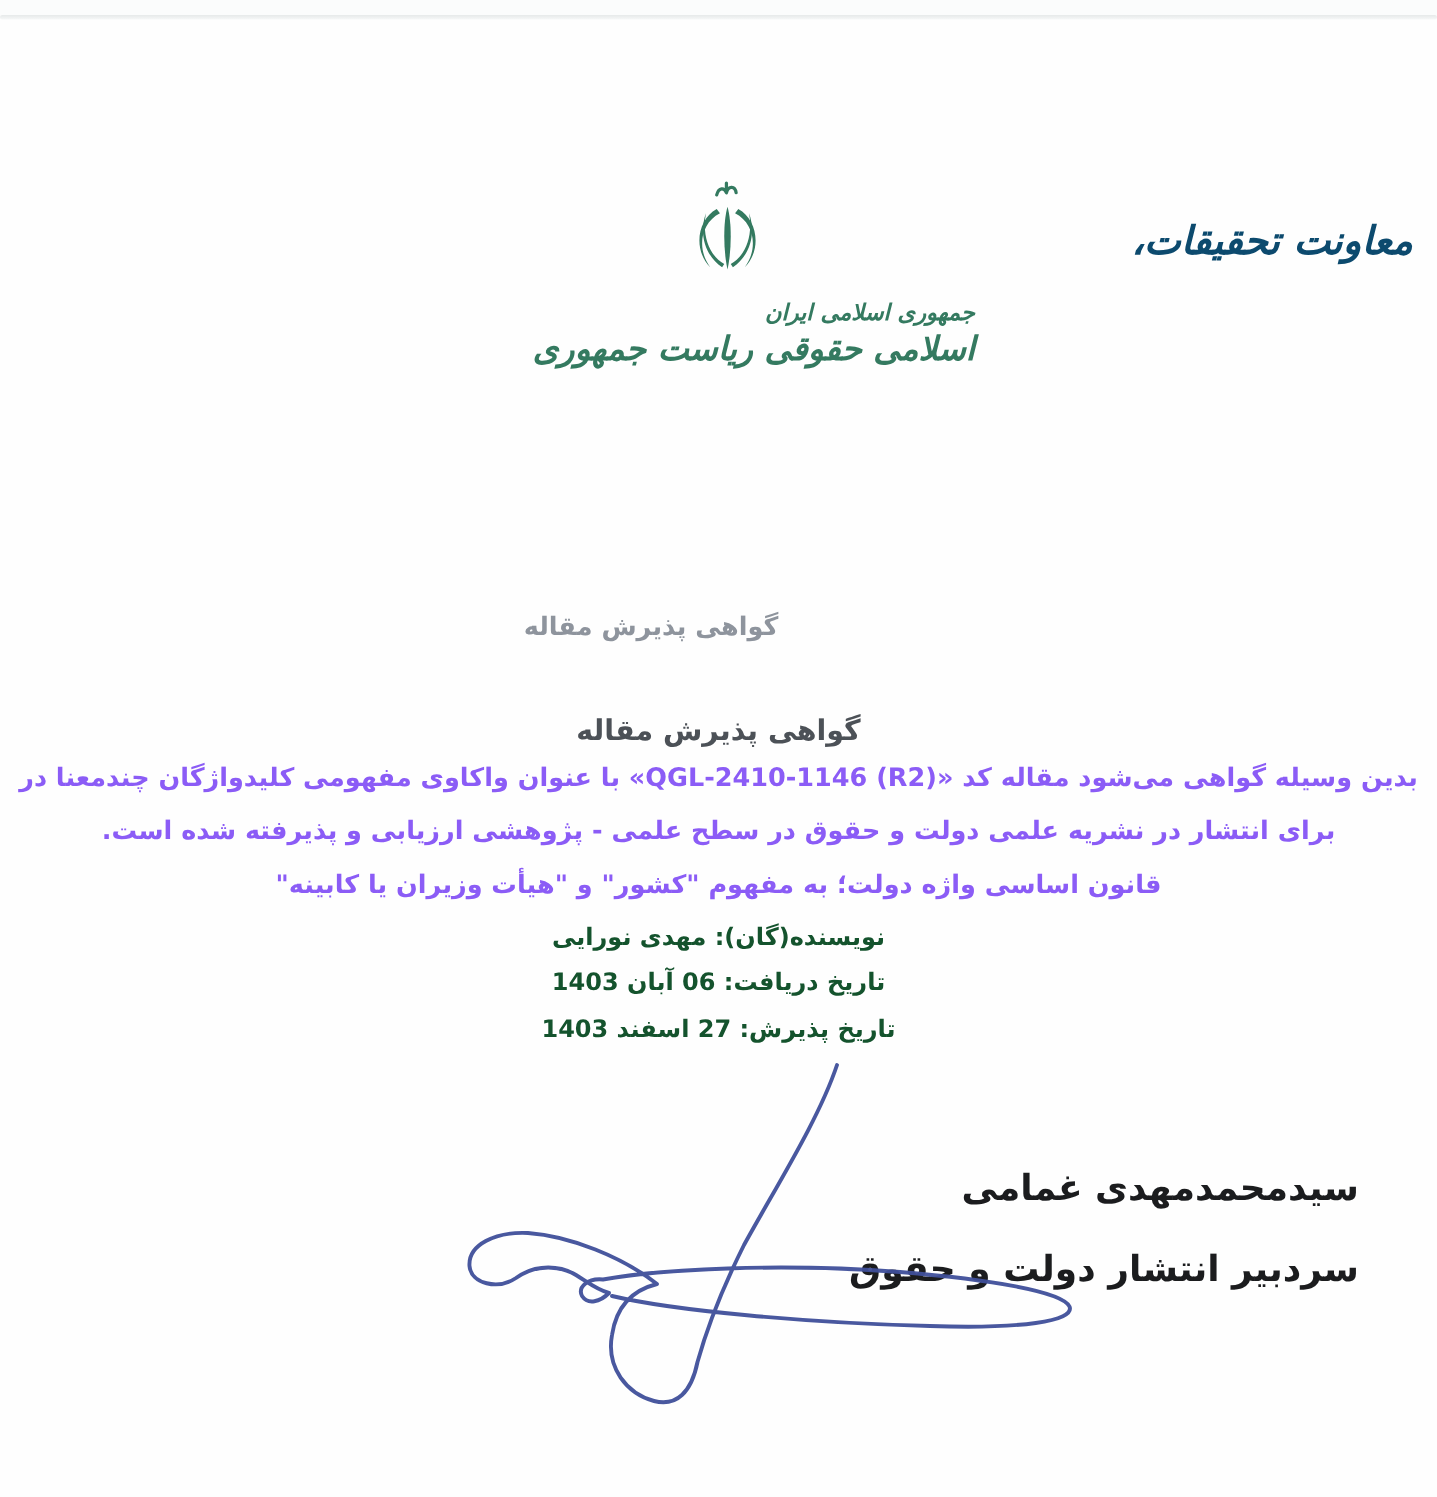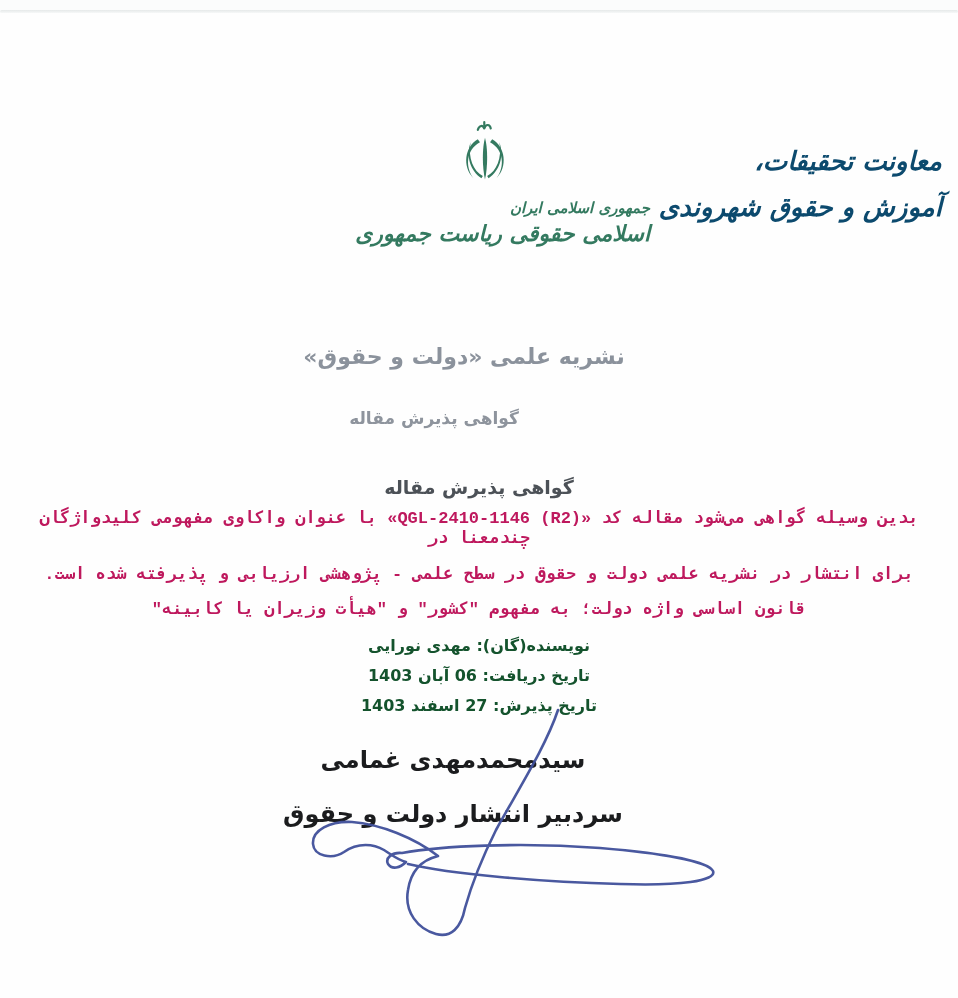--- a/index.html
+++ b/index.html
@@ -46,26 +46,26 @@
     position:absolute; top:344px; left:0; right:30px; text-align:center;
     direction:rtl; font-size:22px; font-weight:600; color:#8b929c;
   }
   .journal-subtitle {
     position:absolute; top:408px; left:0; right:90px; text-align:center;
     direction:rtl; font-size:17px; font-weight:600; color:#8e949d;
   }
   
   .cert { position:absolute; top:476px; left:0; right:0; text-align:center; direction:rtl; }
   .cert-heading { font-size:19px; font-weight:bold; color:#4c5157; margin-bottom:11px; }
-  .cert-line { font-size:17px; font-weight:bold; color:#be185d; margin-bottom:15px; line-height:1.2;font-family:Liberation Mono, monospace; }
+  .cert-line { font-size:17px; font-weight:bold; color:#8b5cf6; margin-bottom:15px; line-height:1.2; }
   .cert-meta { font-size:16px; font-weight:bold; color:#14532d; margin-bottom:11px; line-height:1.2; }
   
   .sig-block {
-    position:absolute; top:746px; left:0; right:52px;
-    text-align:center; direction:rtl;
+    position:absolute; top:778px; left:0; right:52px;
+    text-align:right; direction:rtl;
   }
   .sig-name  { font-size:24px; font-weight:bold; color:#1b1c1e; letter-spacing:0.5px; }
   .sig-title { font-size:24px; font-weight:bold; color:#1b1c1e; margin-top:26px; letter-spacing:0.5px; }
   .sig-stroke { position:absolute; left:280px; top:698px; }
 </style>
 </head>
 <body>
 
 <div class="page">
 
@@ -85,24 +85,22 @@
         <path d="M45 80 C30 70 23 50 30 30 C26 52 34 70 47 77 Z"></path>
         <path d="M40 26 C22 36 18 64 34 80 C22 64 24 40 43 30 Z"></path>
       </g>
     </svg>
     <div class="hl-country">جمهوری اسلامی ایران</div>
     <div class="hl-office">اسلامی حقوقی ریاست جمهوری</div>
   </div>
 
   <div class="header-right">
     <div class="hr-line1">معاونت تحقیقات،</div>
-    <div class="hr-line2">آموزش و حقوق شهروندی</div>
   </div>
 
-  <div class="journal-title">نشریه علمی «دولت و حقوق»</div>
   <div class="journal-subtitle">گواهی پذیرش مقاله</div>
 
   <div class="cert">
     <div class="cert-heading">گواهی پذیرش مقاله</div>
     <div class="cert-line">بدین وسیله گواهی می‌شود مقاله کد «QGL-2410-1146 (R2)» با عنوان واکاوی مفهومی کلیدواژگان چندمعنا در</div>
     <div class="cert-line">برای انتشار در نشریه علمی دولت و حقوق در سطح علمی - پژوهشی ارزیابی و پذیرفته شده است.</div>
     <div class="cert-line">قانون اساسی واژه دولت؛ به مفهوم "کشور" و "هیأت وزیران یا کابینه"</div>
     <div class="cert-meta">نویسنده(گان): مهدی نورایی</div>
     <div class="cert-meta">تاریخ دریافت: 06 آبان 1403</div>
     <div class="cert-meta">تاریخ پذیرش: 27 اسفند 1403</div>

